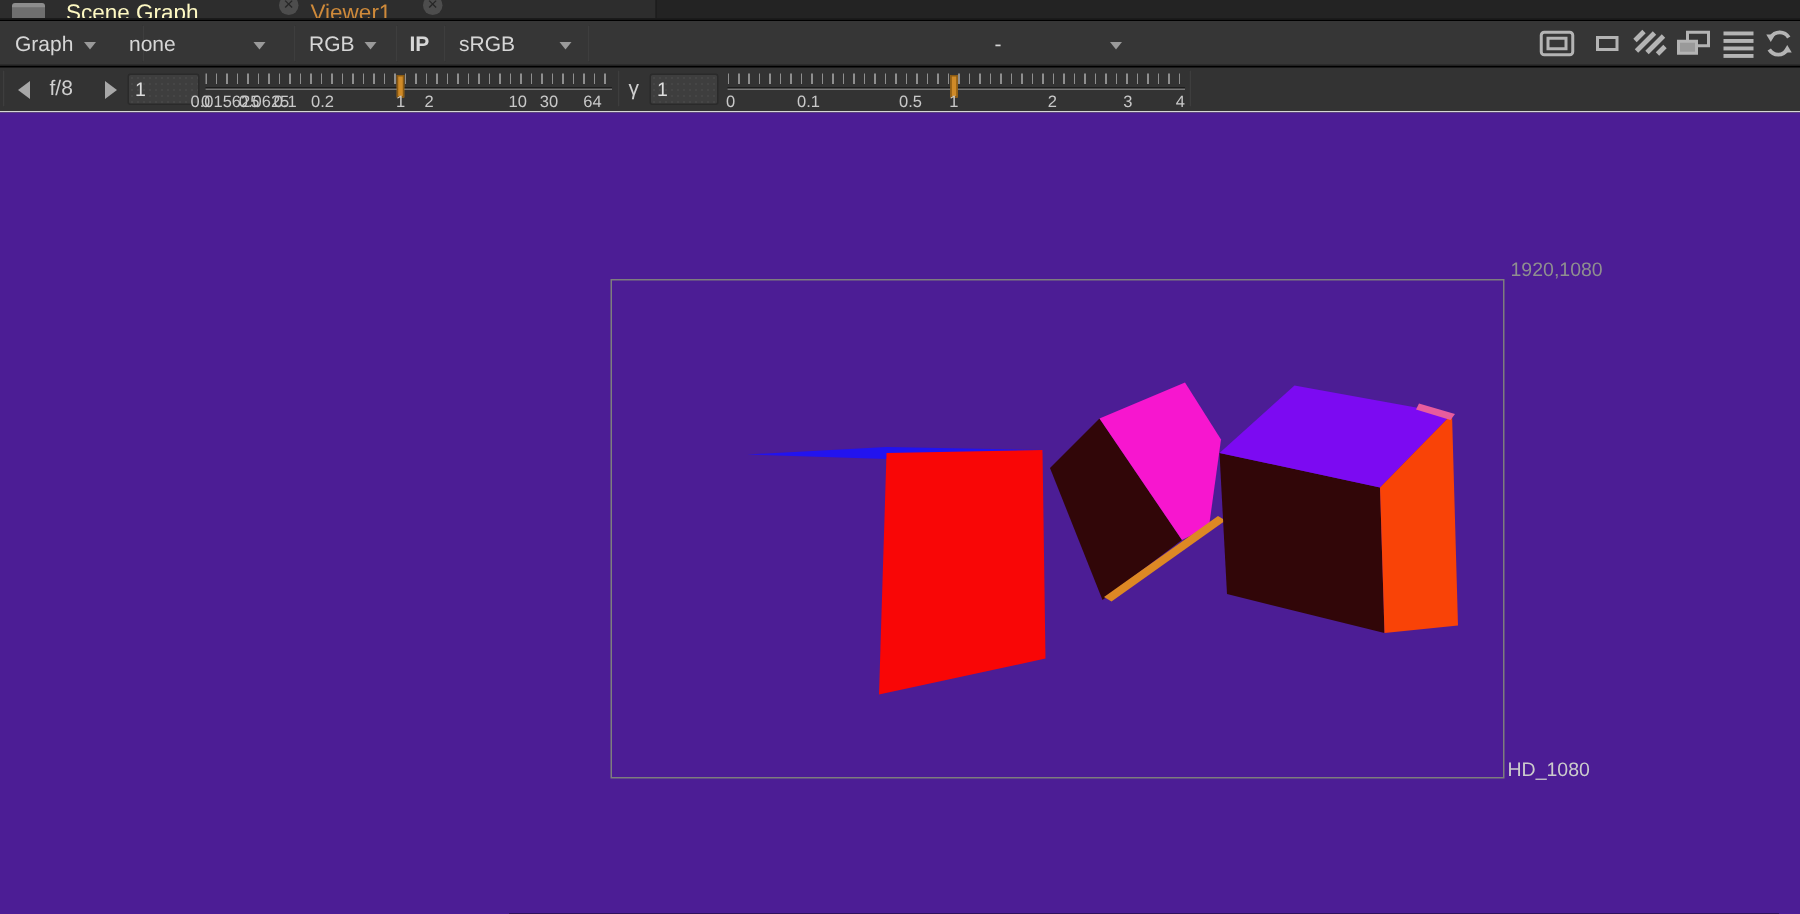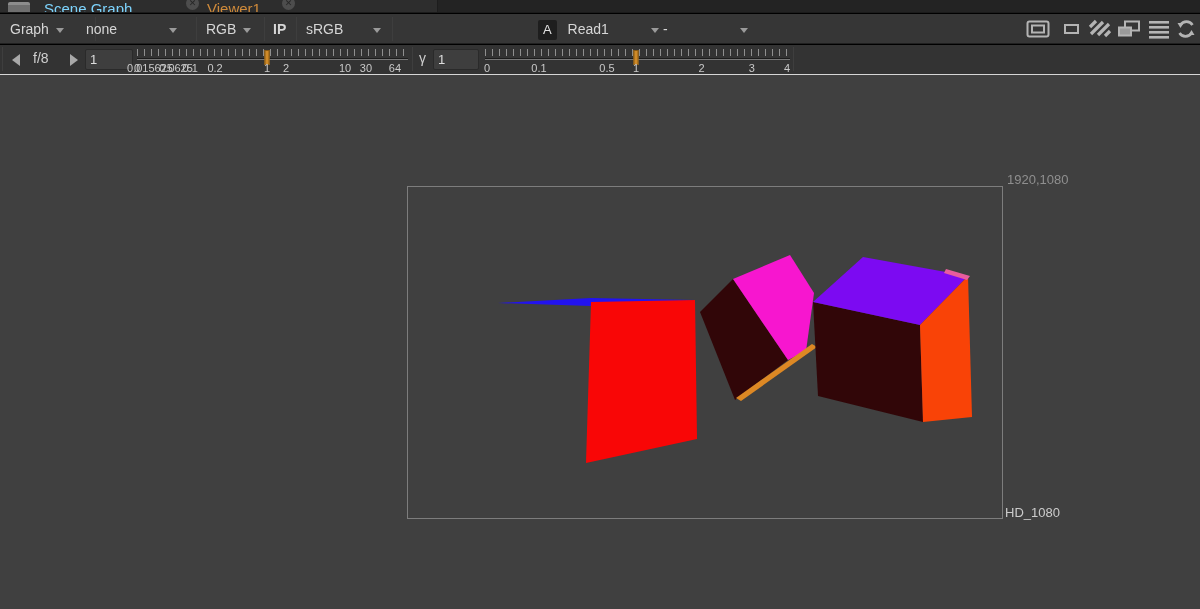--- a/index.html
+++ b/index.html
@@ -8,21 +8,21 @@
 
   
   .tabbar { position:absolute; left:0; top:0; width:1200px; height:13px;
     background:#2d2d2d; overflow:hidden; border-bottom:1px solid #1b1b1b; }
   .tabbar-right { position:absolute; left:437px; top:0; bottom:0; right:0;
     background:#232323; border-left:1px solid #1d1d1d; }
   .win-icon { position:absolute; left:8px; top:2px; width:22px; height:14px;
     background:#6f6f6f; border-radius:2px; border-top:3px solid #8d8d8d; }
   .tab { position:absolute; top:0; height:13px; }
   .tab-label { display:inline-block; font-size:15px; line-height:15px;
-    margin-top:-5px; color:#7dd3fc; white-space:nowrap; }
+    margin-top:-5px; color:#fef9c3; white-space:nowrap; }
   .tab-label.active { color:#cf8a3a; }
   .tab-close { position:absolute; top:-3px; width:13px; height:13px;
     border-radius:50%; background:#4d4d4d; color:#262626; font-size:9px;
     line-height:13px; text-align:center; }
 
   
   .row1 { position:absolute; left:0; top:14px; width:1200px; height:30px;
     background:#363636; border-bottom:1px solid #202020; }
   .row1 .item { position:absolute; top:0; height:30px; line-height:30px;
     color:#d6d6d6; font-size:14px; white-space:nowrap; }
@@ -61,21 +61,21 @@
     background-image:repeating-linear-gradient(90deg,#8f8f8f 0,#8f8f8f 1px,transparent 1px,transparent 7px); }
   .slider .groove { position:absolute; left:0; right:0; top:10px; height:2px;
     background:#1c1c1c; border-bottom:1px solid #777; }
   .slider .handle { position:absolute; top:2px; width:5px; height:15px;
     background:#cf8a28; border:1px solid #8a5a12; transform:translateX(-50%); }
   .slider .slabel { position:absolute; top:14px; transform:translateX(-50%);
     color:#c9c9c9; font-size:11px; white-space:nowrap; }
 
   
   .viewer { position:absolute; left:0; top:75px; width:1200px; height:534px;
-    background:#404040; }
+    background:#4c1d95; }
   .viewer svg { position:absolute; left:0; top:0; }
   .format-frame { position:absolute; border:1px solid #7d7d7d; }
   .vlabel { position:absolute; font-size:13px; }
   .res-label { color:#8f8f8f; }
   .fmt-label { color:#cccccc; }
 </style>
 </head>
 <body>
 
 <div class="tabbar">
@@ -106,25 +106,20 @@
   <span class="vsep" style="left:264px;"></span>
   <span class="item ip" style="left:273px;">
     <span>IP</span>
   </span>
   <span class="vsep" style="left:296px;"></span>
   <span class="item" style="left:306px;">
     <span>sRGB</span><span class="dd-arrow" style="margin-left:30px;"></span>
   </span>
   <span class="vsep" style="left:392px;"></span>
 
-  <span class="item" style="left:538px;">
-    <span class="ab-badge">A</span>
-    <span>Read1</span>
-    <span class="dd-arrow" style="margin-left:38px;"></span>
-  </span>
   <span class="item" style="left:663px;">
     <span>-</span>
     <span class="dd-arrow" style="margin-left:68px;"></span>
   </span>
 
   <span class="icon" style="left:1026px;">
     <svg width="24" height="20" viewBox="0 0 24 20">
       <rect x="1.5" y="2.5" width="21" height="15" rx="2" fill="none" stroke="#b4b4b4" stroke-width="2"></rect>
       <rect x="6" y="6.5" width="12" height="7" fill="none" stroke="#b4b4b4" stroke-width="2"></rect>
     </svg>

